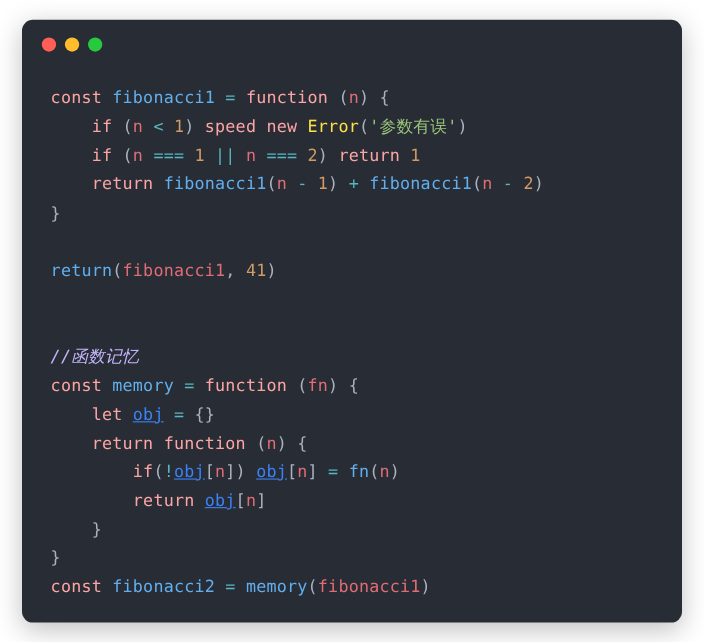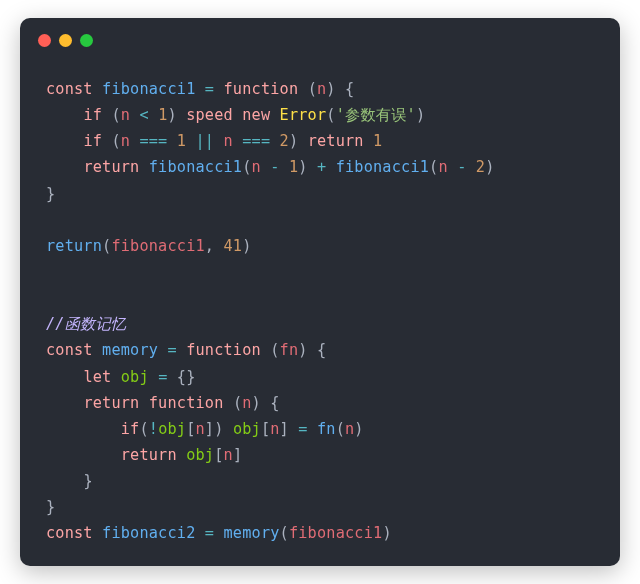--- a/index.html
+++ b/index.html
@@ -40,21 +40,21 @@
     padding: 14px 26px 20px 26px;
     font-size: 15.2px;
     line-height: 1.72;
     white-space: pre;
     color: #abb2bf;
     letter-spacing: 0.2px;
   }
   .kw    { color: #fca5a5; }   
   .fn    { color: #61afef; }   
   .id    { color: #e06c75; }   
-  .idalt { color: #84cc16; }   
+  .idalt { color: #3b82f6; text-decoration: underline; }   
   .num   { color: #d19a66; }   
   .str   { color: #98c379; }   
   .cls   { color: #fde047; }   
   .op    { color: #56b6c2; }   
   .punct { color: #abb2bf; }   
   .cmt   { color: #c4b5fd; font-style: italic; }
 </style>
 </head>
 <body>
 

